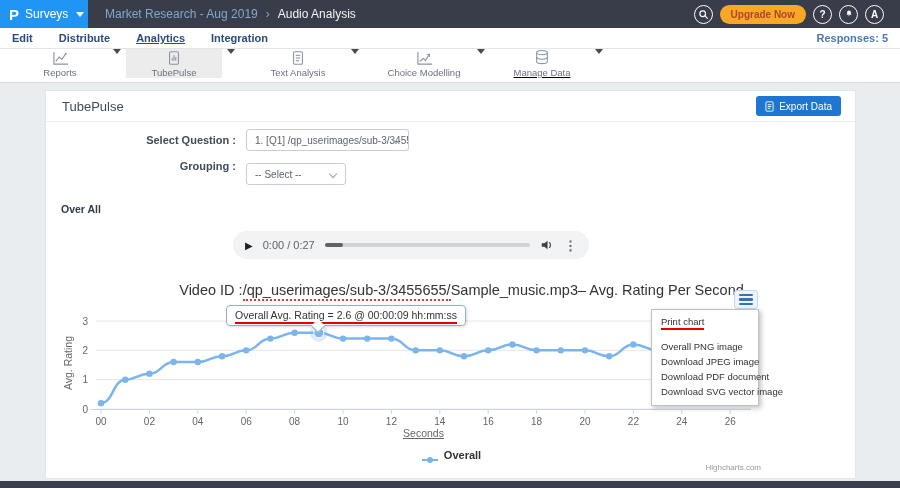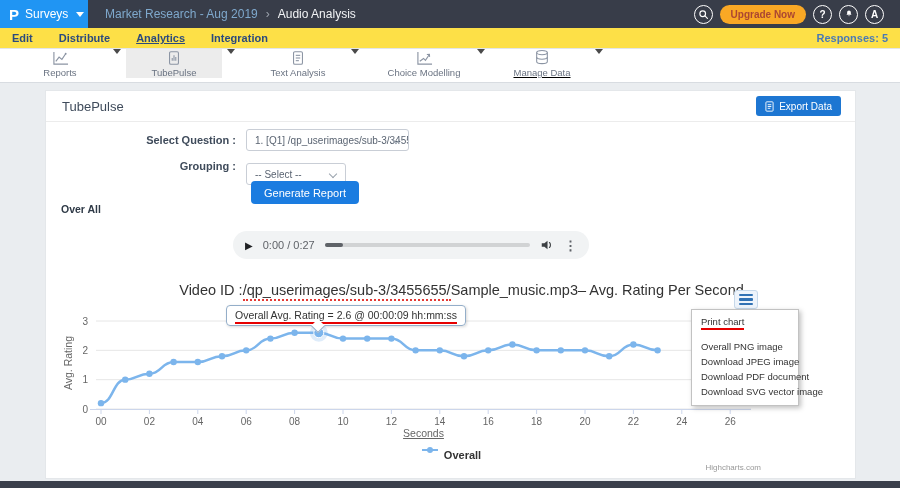--- a/index.html
+++ b/index.html
@@ -19,21 +19,21 @@
   .crumb-a { color:#7fa9cd; }
   .crumb-sep { color:#9aa0aa; font-size:12px; }
   .crumb-b { color:#f2f4f6; }
   .top-right { margin-left:auto; display:flex; align-items:center; gap:7px; padding-right:16px; }
   .circle { width:19px; height:19px; border:1.5px solid #fff; border-radius:50%; display:flex;
     align-items:center; justify-content:center; color:#fff; font-size:10px; font-weight:bold; flex:0 0 auto; }
   .upgrade { height:19px; border-radius:10px; background:#f9a825; color:#ab4632; font-size:10px;
     font-weight:bold; display:flex; align-items:center; padding:0 11px; }
 
   
-  .nav { position:absolute; top:28px; left:0; right:0; height:21px; background:#fde047;
+  .nav { position:absolute; top:28px; left:0; right:0; height:21px; background:#ffffff;
     border-bottom:1px solid #e2e5e9; display:flex; align-items:center; gap:26px; padding:0 12px; z-index:29; }
   .nav-item { font-size:11px; font-weight:bold; color:#2b4a7d; cursor:pointer; }
   .nav-item.active { text-decoration:underline; }
   .nav-resp { margin-left:auto; font-size:11px; font-weight:bold; color:#4a7ab5; }
 
   
   .toolbar { position:absolute; top:49px; left:0; right:0; height:34px; background:#fff;
     border-bottom:1px solid #d8dce1; display:flex; align-items:stretch; padding-left:12px; z-index:28; }
   .tgroup { display:flex; align-items:flex-start; }
   .titem { width:96px; display:flex; flex-direction:column; align-items:center; justify-content:center; cursor:pointer; }
@@ -84,34 +84,34 @@
   .ylabel { position:absolute; left:-18px; top:88px; width:80px; text-align:center;
     transform:rotate(-90deg); font-size:10.5px; color:#666; }
   .xlabel { position:absolute; left:50px; width:655px; top:158px; text-align:center; font-size:10.5px; color:#666;text-decoration:underline; }
 
   .burger { position:absolute; left:688px; top:21px; width:24px; height:19px; background:#eef4fb;
     border:1px solid #c6d8ea; border-radius:3px; display:flex; flex-direction:column; justify-content:center;
     gap:2px; padding:0 4px; cursor:pointer; }
   .burger i { display:block; height:2.5px; background:#3172b4; border-radius:1px; }
 
   .menu { position:absolute; left:605px; top:40px; width:108px; background:#fff; border:1px solid #c2c2c2;
-    box-shadow:2px 2px 5px rgba(0,0,0,.25); padding:4px 0 6px; z-index:10;margin-left:40px; }
+    box-shadow:2px 2px 5px rgba(0,0,0,.25); padding:4px 0 6px; z-index:10; }
   .menu-item { font-size:9.5px; color:#333; padding:2px 9px; cursor:pointer; white-space:nowrap; }
   .menu-item.print span { border-bottom:2px solid #e60000; padding-bottom:1px; }
   .menu-gap { height:10px; }
 
   .tooltip { position:absolute; left:180px; top:36px; background:rgba(255,255,255,.97);
     border:1px solid #94aec9; border-radius:4px; padding:3px 8px 4px; font-size:10.5px; color:#333;
     white-space:nowrap; box-shadow:1px 1px 3px rgba(0,0,0,.15); z-index:5; }
   .tip-text { border-bottom:2.5px solid #e60000; padding-bottom:1px; }
   .tip-arrow { position:absolute; left:86px; bottom:-6px; width:10px; height:10px; background:#fff;
     border-right:1px solid #94aec9; border-bottom:1px solid #94aec9; transform:rotate(45deg); }
 
   .legend { position:absolute; left:0; right:0; top:180px; display:flex; justify-content:center;
-    align-items:flex-start; gap:6px; cursor:pointer; }
+    align-items:flex-end; gap:6px; cursor:pointer; }
   .legend-marker { width:16px; height:2px; background:#7cb5ec; position:relative; }
   .legend-marker::after { content:''; position:absolute; left:5px; top:-2px; width:6px; height:6px;
     border-radius:50%; background:#7cb5ec; }
   .legend-label { font-size:11px; font-weight:bold; color:#333; }
   .credit { position:absolute; right:96px; top:194px; font-size:8px; color:#999; cursor:pointer; }
 
   .bottomstrip { position:absolute; left:0; right:0; bottom:0; height:7px; background:#3a3f4b; }
 </style>
 </head>
 <body>
@@ -254,21 +254,20 @@
     <span>1. [Q1] /qp_userimages/sub-3/3455655/S...</span>
     <span class="chev"></span>
   </div>
 
   <div class="form-label lab2">Grouping :</div>
   <div class="select sel2">
     <span>-- Select --</span>
     <span class="chev"></span>
   </div>
 
-  <div class="generate-btn">Generate Report</div>
   <div class="overall">Over All</div>
 
   <div class="player">
     <span class="play">▶</span>
     <span class="ptime">0:00 / 0:27</span>
     <div class="ptrack">
       <div class="pthumb"></div>
     </div>
     <span class="pvol">
       <svg width="14" height="14" viewBox="0 0 16 16">

